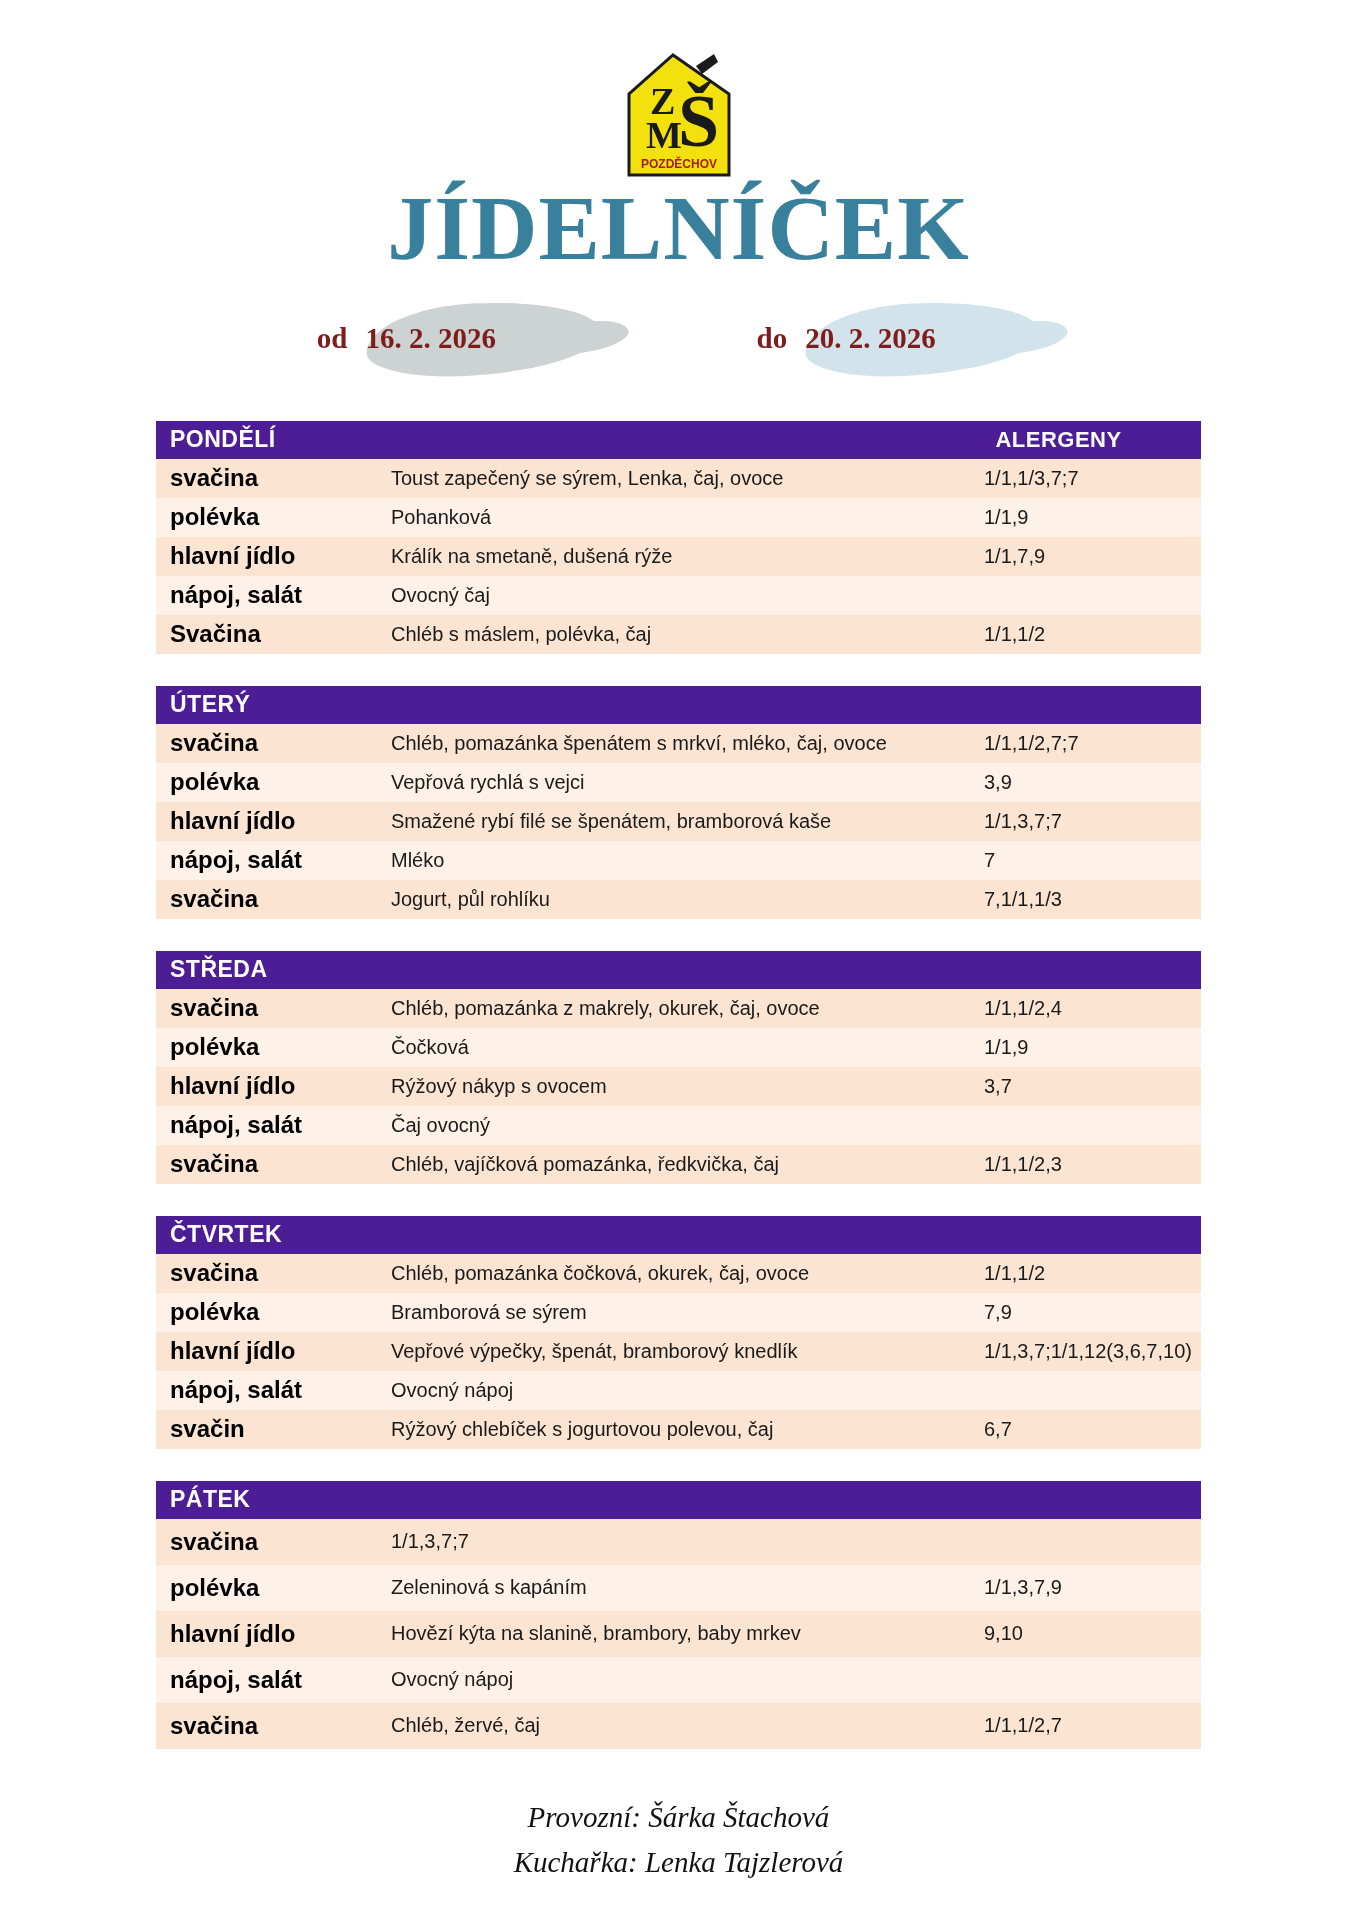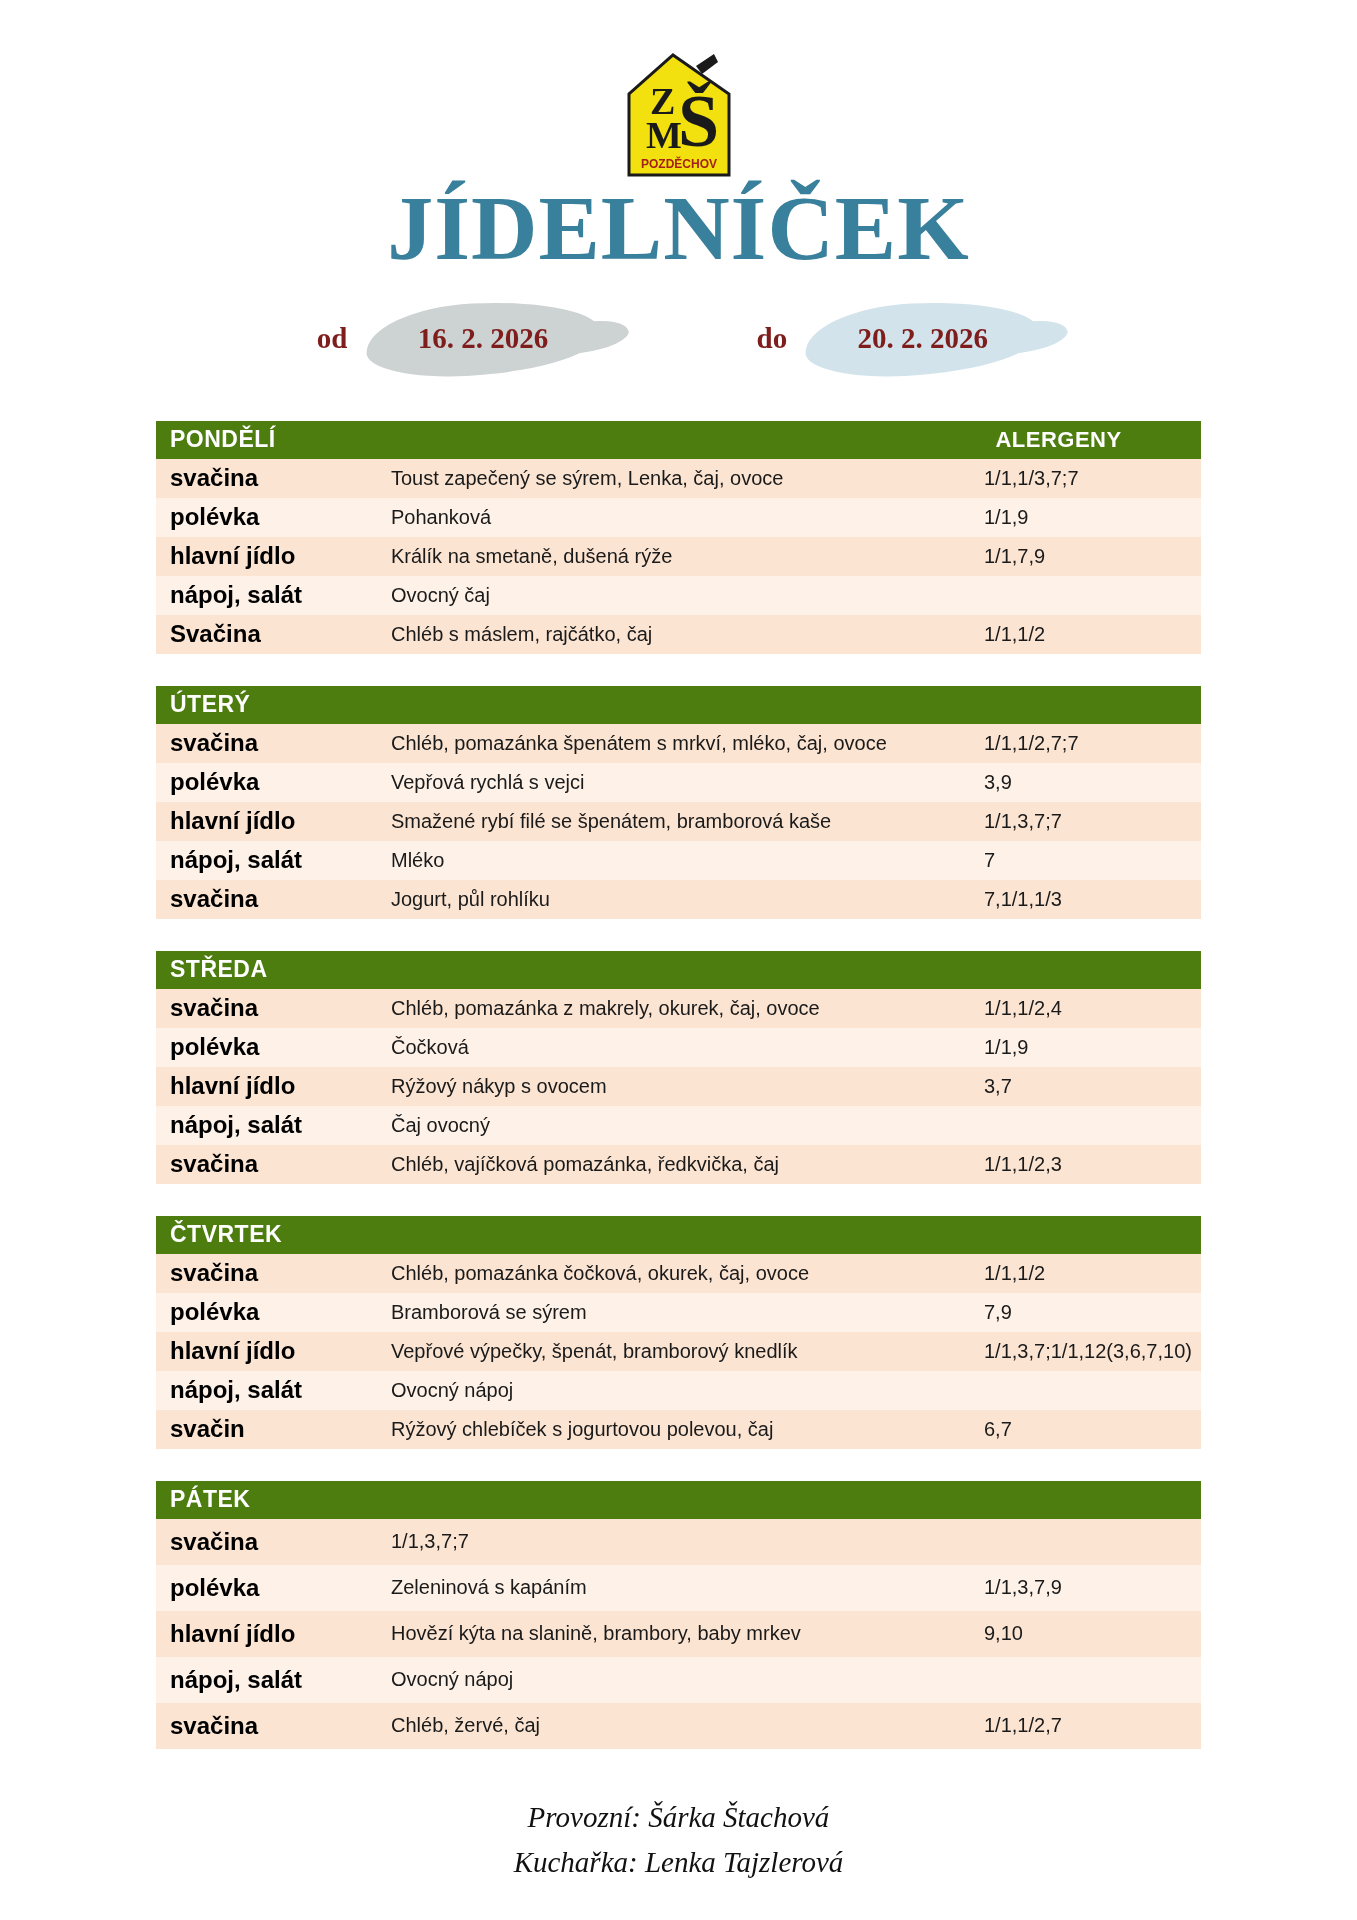--- a/index.html
+++ b/index.html
@@ -11,32 +11,32 @@
   .logo-wrap{display:flex;justify-content:center;}
   .logo-svg{width:106px;height:126px;display:block;}
 
   
   .subtitle{margin-top:14px;text-align:center;font-family:"Liberation Serif",serif;font-size:27px;color:#151515;letter-spacing:.5px;}
   .title{margin-top:2px;text-align:center;font-family:"Liberation Serif",serif;font-weight:bold;font-size:92px;line-height:1.05;color:#38809b;letter-spacing:1px;}
 
   
   .dates{margin-top:26px;display:flex;justify-content:center;align-items:center;gap:18px;font-family:"Liberation Serif",serif;font-weight:bold;font-size:29px;color:#7f1d1d;}
   .date-label{position:relative;z-index:2;}
-  .blob{position:relative;width:235px;height:72px;display:flex;align-items:center;justify-content:center;}
+  .blob{position:relative;width:235px;height:72px;display:flex;align-items:center;}
   .blob::before{content:"";position:absolute;inset:0;border-radius:46% 54% 58% 42% / 62% 48% 52% 38%;transform:rotate(-3deg);}
   .blob::after{content:"";position:absolute;right:-28px;top:18px;width:70px;height:30px;border-radius:40% 60% 70% 30%/60% 50% 50% 40%;transform:rotate(-8deg);}
   .blob.gray::before,.blob.gray::after{background:#cdd2d3;}
   .blob.blue::before,.blob.blue::after{background:#d2e3eb;}
   .blob .date-text{position:relative;z-index:2;}
   .dates .spacer{width:120px;}
 
   
   .tables{width:1045px;margin:46px auto 0 auto;}
   .day{margin-bottom:32px;}
-  .day-header{background:#4d7c0f;height:38px;display:flex;align-items:center;justify-content:space-between;padding:0 14px;box-sizing:border-box;}
+  .day-header{background:#4c1d95;height:38px;display:flex;align-items:center;justify-content:space-between;padding:0 14px;box-sizing:border-box;}
   .day-name{color:#fff;font-weight:bold;font-size:23px;letter-spacing:.5px;}
   .allergens-label{color:#fff;font-weight:bold;font-size:22px;letter-spacing:.5px;width:217px;text-align:center;box-sizing:border-box;padding-right:40px;}
   .menu-row{display:flex;align-items:center;min-height:39px;}
   .menu-row:nth-child(odd){background:#fbe4d2;}
   .menu-row:nth-child(even){background:#fdf1e8;}
   .day:last-of-type .menu-row{min-height:46px;}
   .c-label{width:235px;box-sizing:border-box;padding-left:14px;font-weight:bold;font-size:24px;color:#000;}
   .c-dish{flex:1;font-size:20px;color:#1a1a1a;}
   .c-allerg{width:217px;font-size:20px;color:#1a1a1a;}
 
@@ -99,21 +99,21 @@
     </div>
 
     <div class="menu-row">
       <span class="c-label">nápoj, salát</span>
       <span class="c-dish">Ovocný čaj</span>
       <span class="c-allerg"></span>
     </div>
 
     <div class="menu-row">
       <span class="c-label">Svačina</span>
-      <span class="c-dish">Chléb s máslem, rajčátko, čaj</span>
+      <span class="c-dish">Chléb s máslem, polévka, čaj</span>
       <span class="c-allerg">1/1,1/2</span>
     </div>
   </div>
     </section>
 
     <section class="day">
       <div class="day-header">
         <span class="day-name">ÚTERÝ</span>
         <span class="allergens-label"></span>
       </div>

